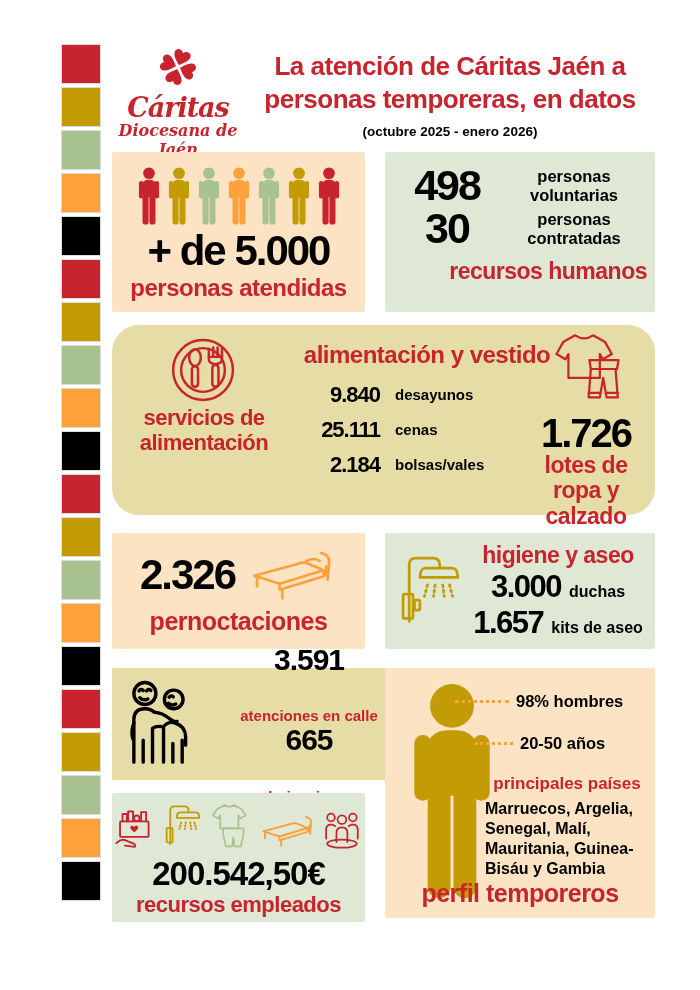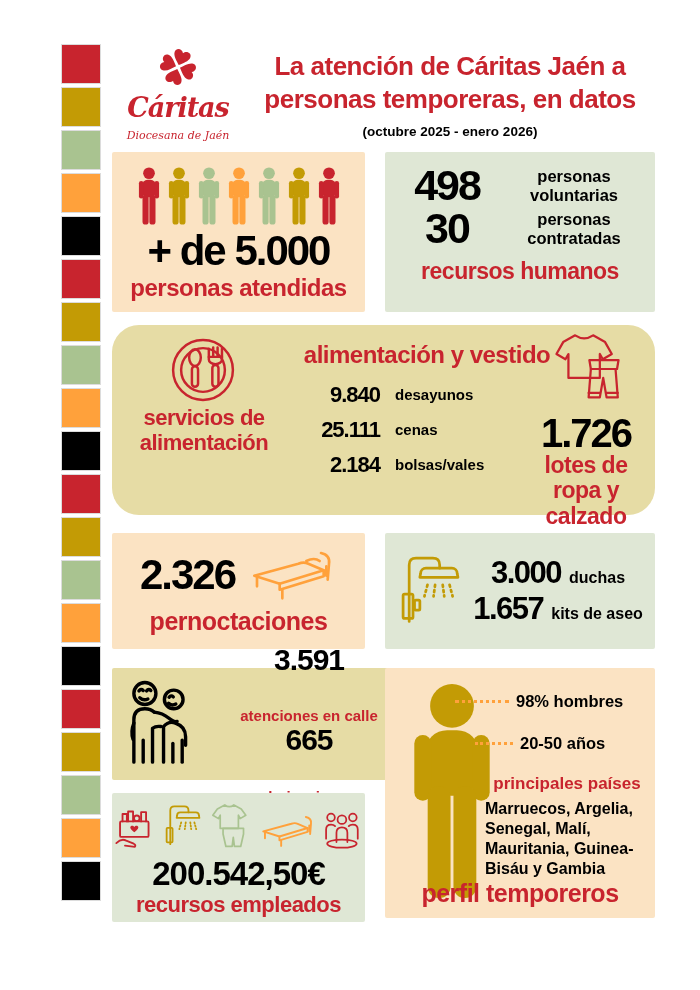--- a/index.html
+++ b/index.html
@@ -6,38 +6,38 @@
   body{width:700px;height:990px;position:relative;background:#fff;overflow:hidden;
        font-family:"Liberation Sans",sans-serif;font-weight:700;color:#000;}
   
   .strip{position:absolute;left:62px;top:45px;display:flex;flex-direction:column;gap:5px;}
   .strip .sq{width:38px;height:38px;box-shadow:0 0 0 1px #dcdcdc;}
   
   .logo{position:absolute;left:116px;top:40px;width:124px;text-align:center;color:var(--red);}
   .logo svg{width:54px;height:54px;display:block;margin:0 auto;}
   .logo-name{font-family:"DejaVu Serif",serif;font-style:italic;font-weight:bold;
              font-size:27px;letter-spacing:-1px;line-height:1;}
-  .logo-sub{font-family:"DejaVu Serif",serif;font-style:italic;font-weight:normal;
-            font-size:11px;margin-top:8px;}
+  .logo-sub{font-family:"DejaVu Serif",serif;font-style:italic;font-weight:bold;
+            font-size:16px;margin-top:0;}
   .titlebox{position:absolute;left:232px;top:50px;width:436px;text-align:center;}
   .title-line{color:var(--red);font-size:26px;font-weight:800;letter-spacing:-0.5px;line-height:1.25;}
   .subtitle{font-size:13.5px;margin-top:9px;color:#000;}
   
   .panel{position:absolute;border-radius:2px;box-sizing:border-box;}
   .bg-peach{background:var(--peach);} .bg-green{background:var(--palegreen);} .bg-tan{background:var(--tan);}
   .p1{left:112px;top:152px;width:253px;height:160px;text-align:center;padding-top:12px;}
   .people-row{display:flex;justify-content:center;align-items:flex-end;gap:4px;height:62px;}
   .person{width:26px;height:60px;fill:currentColor;}
   .p1-value{font-size:42px;font-weight:800;letter-spacing:-2px;line-height:1.1;margin-top:2px;}
   .p1-label{color:var(--red);font-size:24px;font-weight:800;letter-spacing:-0.5px;}
   .p2{left:385px;top:152px;width:270px;height:160px;padding:12px 8px 0 8px;}
   .hr-row{display:flex;align-items:center;}
   .hr-val{width:108px;text-align:center;font-size:43px;font-weight:800;letter-spacing:-2px;line-height:1;}
   .hr-lab{flex:1;text-align:center;font-size:16.5px;line-height:1.15;font-weight:800;}
-  .hr-title{text-align:center;color:var(--red);font-size:23px;font-weight:800;margin-top:8px;letter-spacing:-0.5px;}
+  .hr-title{text-align:right;color:var(--red);font-size:23px;font-weight:800;margin-top:8px;letter-spacing:-0.5px;}
   .p3{left:112px;top:325px;width:543px;height:190px;border-radius:27px;}
   .p3-icon{position:absolute;left:56px;top:10px;width:70px;height:70px;}
   .p3-title{position:absolute;left:150px;top:16px;width:330px;text-align:center;
             color:var(--red);font-size:24px;font-weight:800;letter-spacing:-0.5px;}
   .p3-serv{position:absolute;left:6px;top:78px;width:172px;text-align:center;}
   .p3-serv-val{font-size:45px;font-weight:800;letter-spacing:-2px;line-height:1;}
   .p3-serv-lab{color:var(--red);font-size:22px;font-weight:800;line-height:1.12;margin-top:3px;letter-spacing:-0.5px;}
   .p3-list{position:absolute;left:176px;top:52px;width:210px;}
   .p3-row{display:flex;align-items:center;height:35px;}
   .p3-num{width:92px;text-align:right;font-size:22px;font-weight:800;letter-spacing:-1px;}
@@ -260,20 +260,21 @@
   <svg class="p5-icon sic" viewBox="0 0 84 104" stroke="var(--gold)" stroke-width="3.6">
     <path d="M16 92 V18 q0 -9 9 -9 h22 q9 0 9 9 v4"></path>
     <path d="M38 22 h34 a7 7 0 0 1 7 7 l1 5 H30 l1 -5 a7 7 0 0 1 7 -7 z"></path>
     <g stroke-dasharray="2.5 4.5">
         <path d="M40 44 l-4 15 M50 44 l-2 15 M60 44 l2 15 M69 44 l4 15"></path>
       </g>
     <rect x="8" y="56" width="13" height="32" rx="2"></rect>
     <rect x="23" y="64" width="7" height="13" rx="1.5"></rect>
   </svg>
   <div class="p5-col">
+    <div class="p5-title">higiene y aseo</div>
     <div class="p5-row">
       <span class="p5-val">3.000</span>
       <span class="p5-lab">duchas</span>
     </div>
     <div class="p5-row">
       <span class="p5-val">1.657</span>
       <span class="p5-lab">kits de aseo</span>
     </div>
   </div>
 </div>

